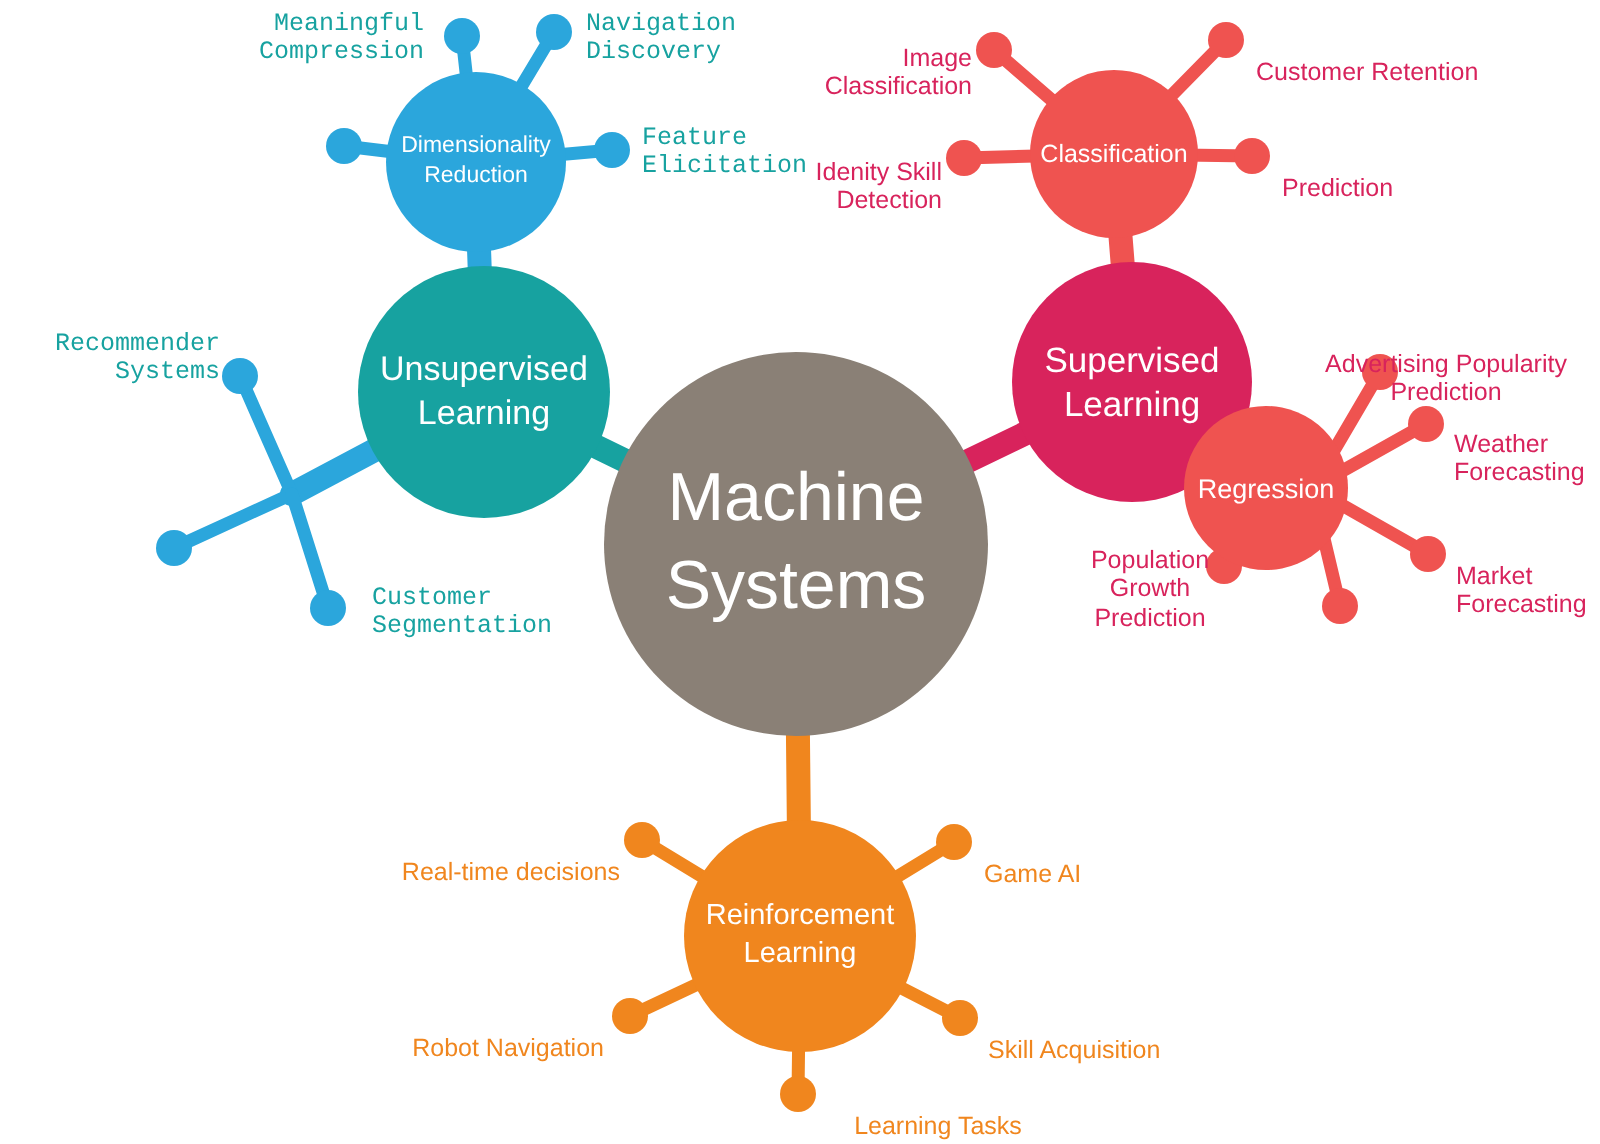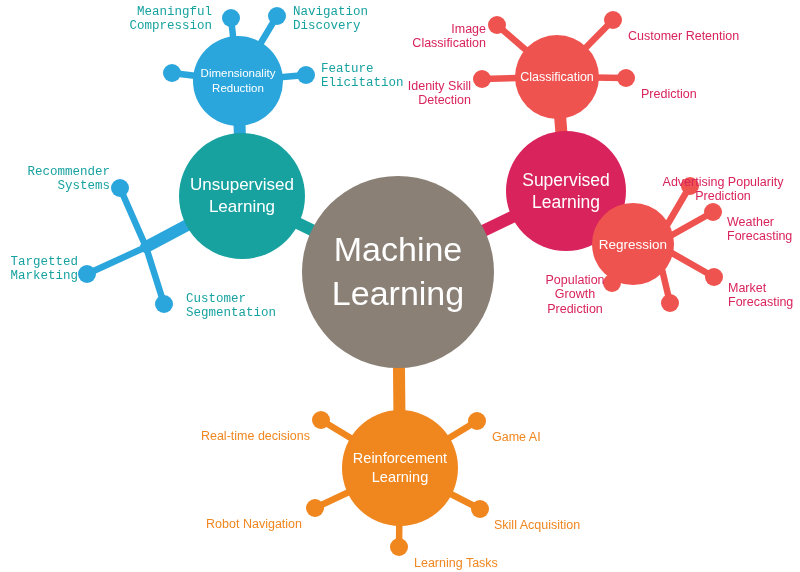--- a/index.html
+++ b/index.html
@@ -73,21 +73,21 @@
   .lbl-diagnostics   { left: 641px; top: 71px;  width: 90px;  }
   .lbl-adpop         { left: 650px; top: 159px; width: 146px; }
   .lbl-weather       { left: 727px; top: 199px; width: 72px;  }
   .lbl-market        { left: 728px; top: 265px; width: 72px;  }
   .lbl-estimating    { left: 684px; top: 295px; width: 112px; }
   .lbl-population    { left: 536px; top: 257px; width: 78px;  }
   .lbl-realtime      { left: 198px; top: 413px; width: 112px; }
   .lbl-gameai        { left: 492px; top: 414px; width: 80px;  }
   .lbl-robot         { left: 192px; top: 501px; width: 110px; text-align: right; }
   .lbl-skill         { left: 494px; top: 502px; width: 110px; }
-  .lbl-learningtasks { left: 414px; top: 540px; width: 110px; }
+  .lbl-learningtasks { left: 414px; top: 540px; width: 110px; text-align: center; }
 </style>
 </head>
 <body>
 
 <div class="stage">
 
   <svg class="wires" width="800" height="572" viewBox="0 0 800 572">
 
     <line x1="398" y1="272" x2="242" y2="196" class="w-main w-teal"></line>
     <line x1="398" y1="272" x2="566" y2="191" class="w-main w-crimson"></line>
@@ -139,42 +139,40 @@
     <circle cx="477" cy="421" r="9" class="d-orange"></circle>
     <line x1="400" y1="468" x2="315" y2="508" class="w-stub w-orange"></line>
     <circle cx="315" cy="508" r="9" class="d-orange"></circle>
     <line x1="400" y1="468" x2="480" y2="509" class="w-stub w-orange"></line>
     <circle cx="480" cy="509" r="9" class="d-orange"></circle>
     <line x1="400" y1="468" x2="399" y2="547" class="w-stub w-orange"></line>
     <circle cx="399" cy="547" r="9" class="d-orange"></circle>
   </svg>
 
   <div class="node node-center">Machine
-Learning</div>
+Systems</div>
   <div class="node node-unsupervised">Unsupervised
 Learning</div>
   <div class="node node-supervised">Supervised
 Learning</div>
   <div class="node node-reinforcement">Reinforcement
 Learning</div>
   <div class="node node-dimred">Dimensionality
 Reduction</div>
   <div class="node node-classification">Classification</div>
   <div class="node node-regression">Regression</div>
 
   <div class="leaf-label t-teal ra lbl-meaningful">Meaningful
 Compression</div>
   <div class="leaf-label t-teal lbl-structure">Navigation
 Discovery</div>
   <div class="leaf-label t-teal ra lbl-recommender">Recommender
 Systems</div>
   <div class="leaf-label t-teal lbl-feature">Feature
 Elicitation</div>
-  <div class="leaf-label t-teal ra lbl-targetted">Targetted
-Marketing</div>
   <div class="leaf-label t-teal lbl-customerseg">Customer
 Segmentation</div>
 
   <div class="leaf-label t-crimson ra lbl-imgclass">Image
 Classification</div>
   <div class="leaf-label t-crimson lbl-custret">Customer Retention</div>
   <div class="leaf-label t-crimson ra lbl-fraud">Idenity Skill
 Detection</div>
   <div class="leaf-label t-crimson lbl-diagnostics">Prediction</div>
   <div class="leaf-label t-crimson ca lbl-adpop">Advertising Popularity

